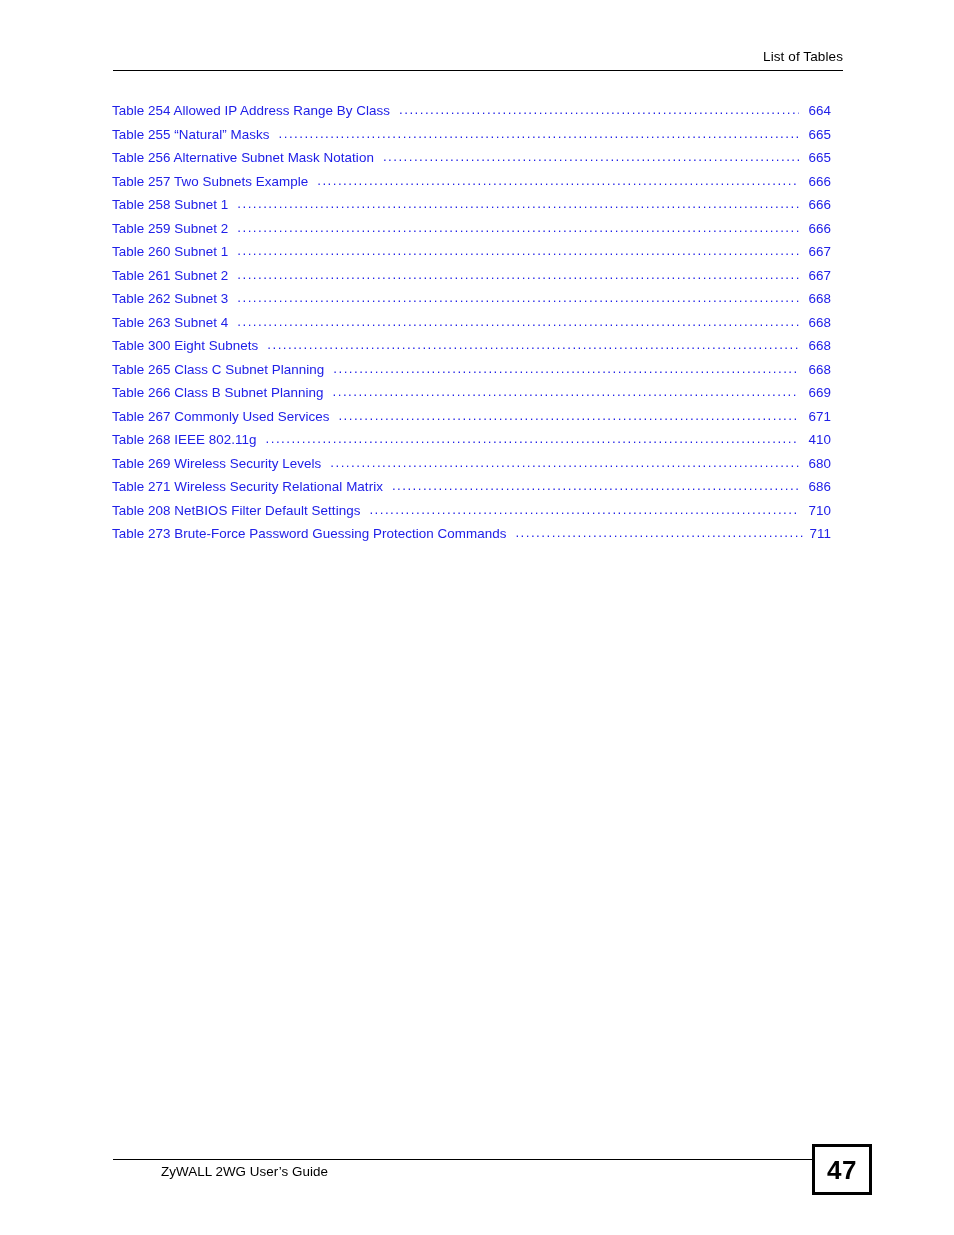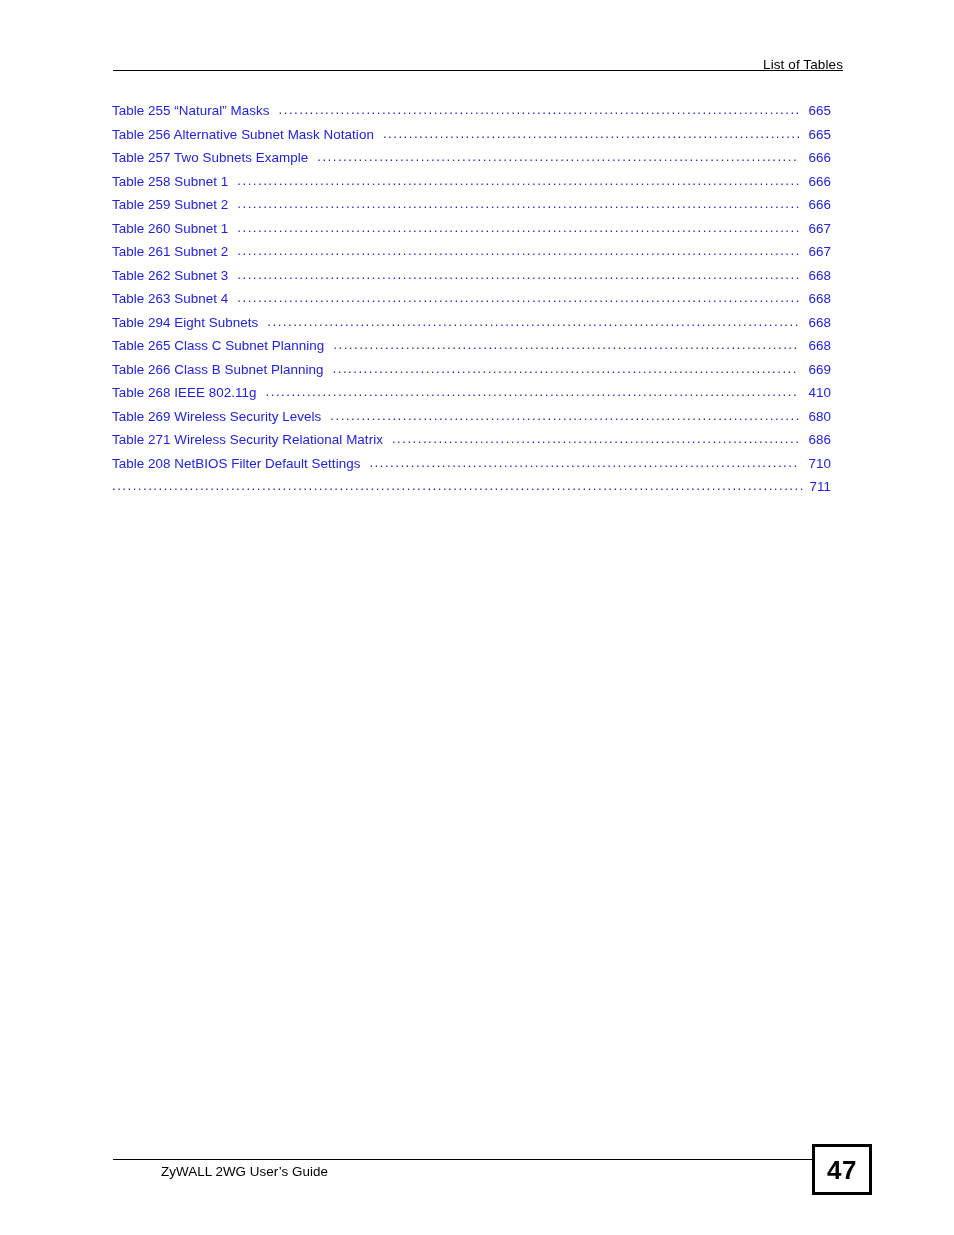--- a/index.html
+++ b/index.html
@@ -23,21 +23,20 @@
     overflow: hidden;
   }
 
   
   .page-header {
     position: absolute;
     left: 113px;
     top: 47px;
     width: 730px;
     text-align: right;
-    margin-top: 8px;
   }
   .page-header .header-title {
     font-size: 13.5px;
     color: #000000;
     letter-spacing: 0.1px;
     line-height: 17px;
     display: inline-block;
   }
   .header-rule {
     position: absolute;
@@ -146,20 +145,25 @@
 
 <div class="page">
 
   <div class="page-header">
     <span class="header-title">List of Tables</span>
   </div>
   <div class="header-rule"></div>
 
   <div class="toc">
       <div class="toc-entry">
+        <span class="entry-title">Table 254 Allowed IP Address Range By Class</span>
+        <span class="leader"></span>
+        <span class="entry-page">664</span>
+      </div>
+      <div class="toc-entry">
         <span class="entry-title">Table 255  “Natural” Masks</span>
         <span class="leader"></span>
         <span class="entry-page">665</span>
       </div>
       <div class="toc-entry">
         <span class="entry-title">Table 256 Alternative Subnet Mask Notation</span>
         <span class="leader"></span>
         <span class="entry-page">665</span>
       </div>
       <div class="toc-entry">
@@ -191,55 +195,61 @@
         <span class="entry-title">Table 262 Subnet 3</span>
         <span class="leader"></span>
         <span class="entry-page">668</span>
       </div>
       <div class="toc-entry">
         <span class="entry-title">Table 263 Subnet 4</span>
         <span class="leader"></span>
         <span class="entry-page">668</span>
       </div>
       <div class="toc-entry">
-        <span class="entry-title">Table 294 Eight Subnets</span>
+        <span class="entry-title">Table 300 Eight Subnets</span>
         <span class="leader"></span>
         <span class="entry-page">668</span>
       </div>
       <div class="toc-entry">
         <span class="entry-title">Table 265 Class C Subnet Planning</span>
         <span class="leader"></span>
         <span class="entry-page">668</span>
       </div>
       <div class="toc-entry">
         <span class="entry-title">Table 266 Class B Subnet Planning</span>
         <span class="leader"></span>
         <span class="entry-page">669</span>
       </div>
       <div class="toc-entry">
+        <span class="entry-title">Table 267 Commonly Used Services</span>
+        <span class="leader"></span>
+        <span class="entry-page">671</span>
+      </div>
+      <div class="toc-entry">
         <span class="entry-title">Table 268 IEEE 802.11g</span>
         <span class="leader"></span>
         <span class="entry-page">410</span>
       </div>
       <div class="toc-entry">
         <span class="entry-title">Table 269 Wireless Security Levels</span>
         <span class="leader"></span>
         <span class="entry-page">680</span>
       </div>
       <div class="toc-entry">
         <span class="entry-title">Table 271 Wireless Security Relational Matrix</span>
         <span class="leader"></span>
         <span class="entry-page">686</span>
       </div>
       <div class="toc-entry">
         <span class="entry-title">Table 208 NetBIOS Filter Default Settings</span>
         <span class="leader"></span>
         <span class="entry-page">710</span>
       </div>
       <div class="toc-entry tight">
+        <span class="entry-title">Table 273 Brute-Force Password Guessing Protection Commands</span>
         <span class="leader"></span>
         <span class="entry-page">711</span>
       </div>
     </div>
 
   <div class="footer-rule"></div>
   <div class="footer-text">ZyWALL 2WG User’s Guide</div>
   <div class="page-number-box">
     <span class="page-number">47</span>
   </div>

